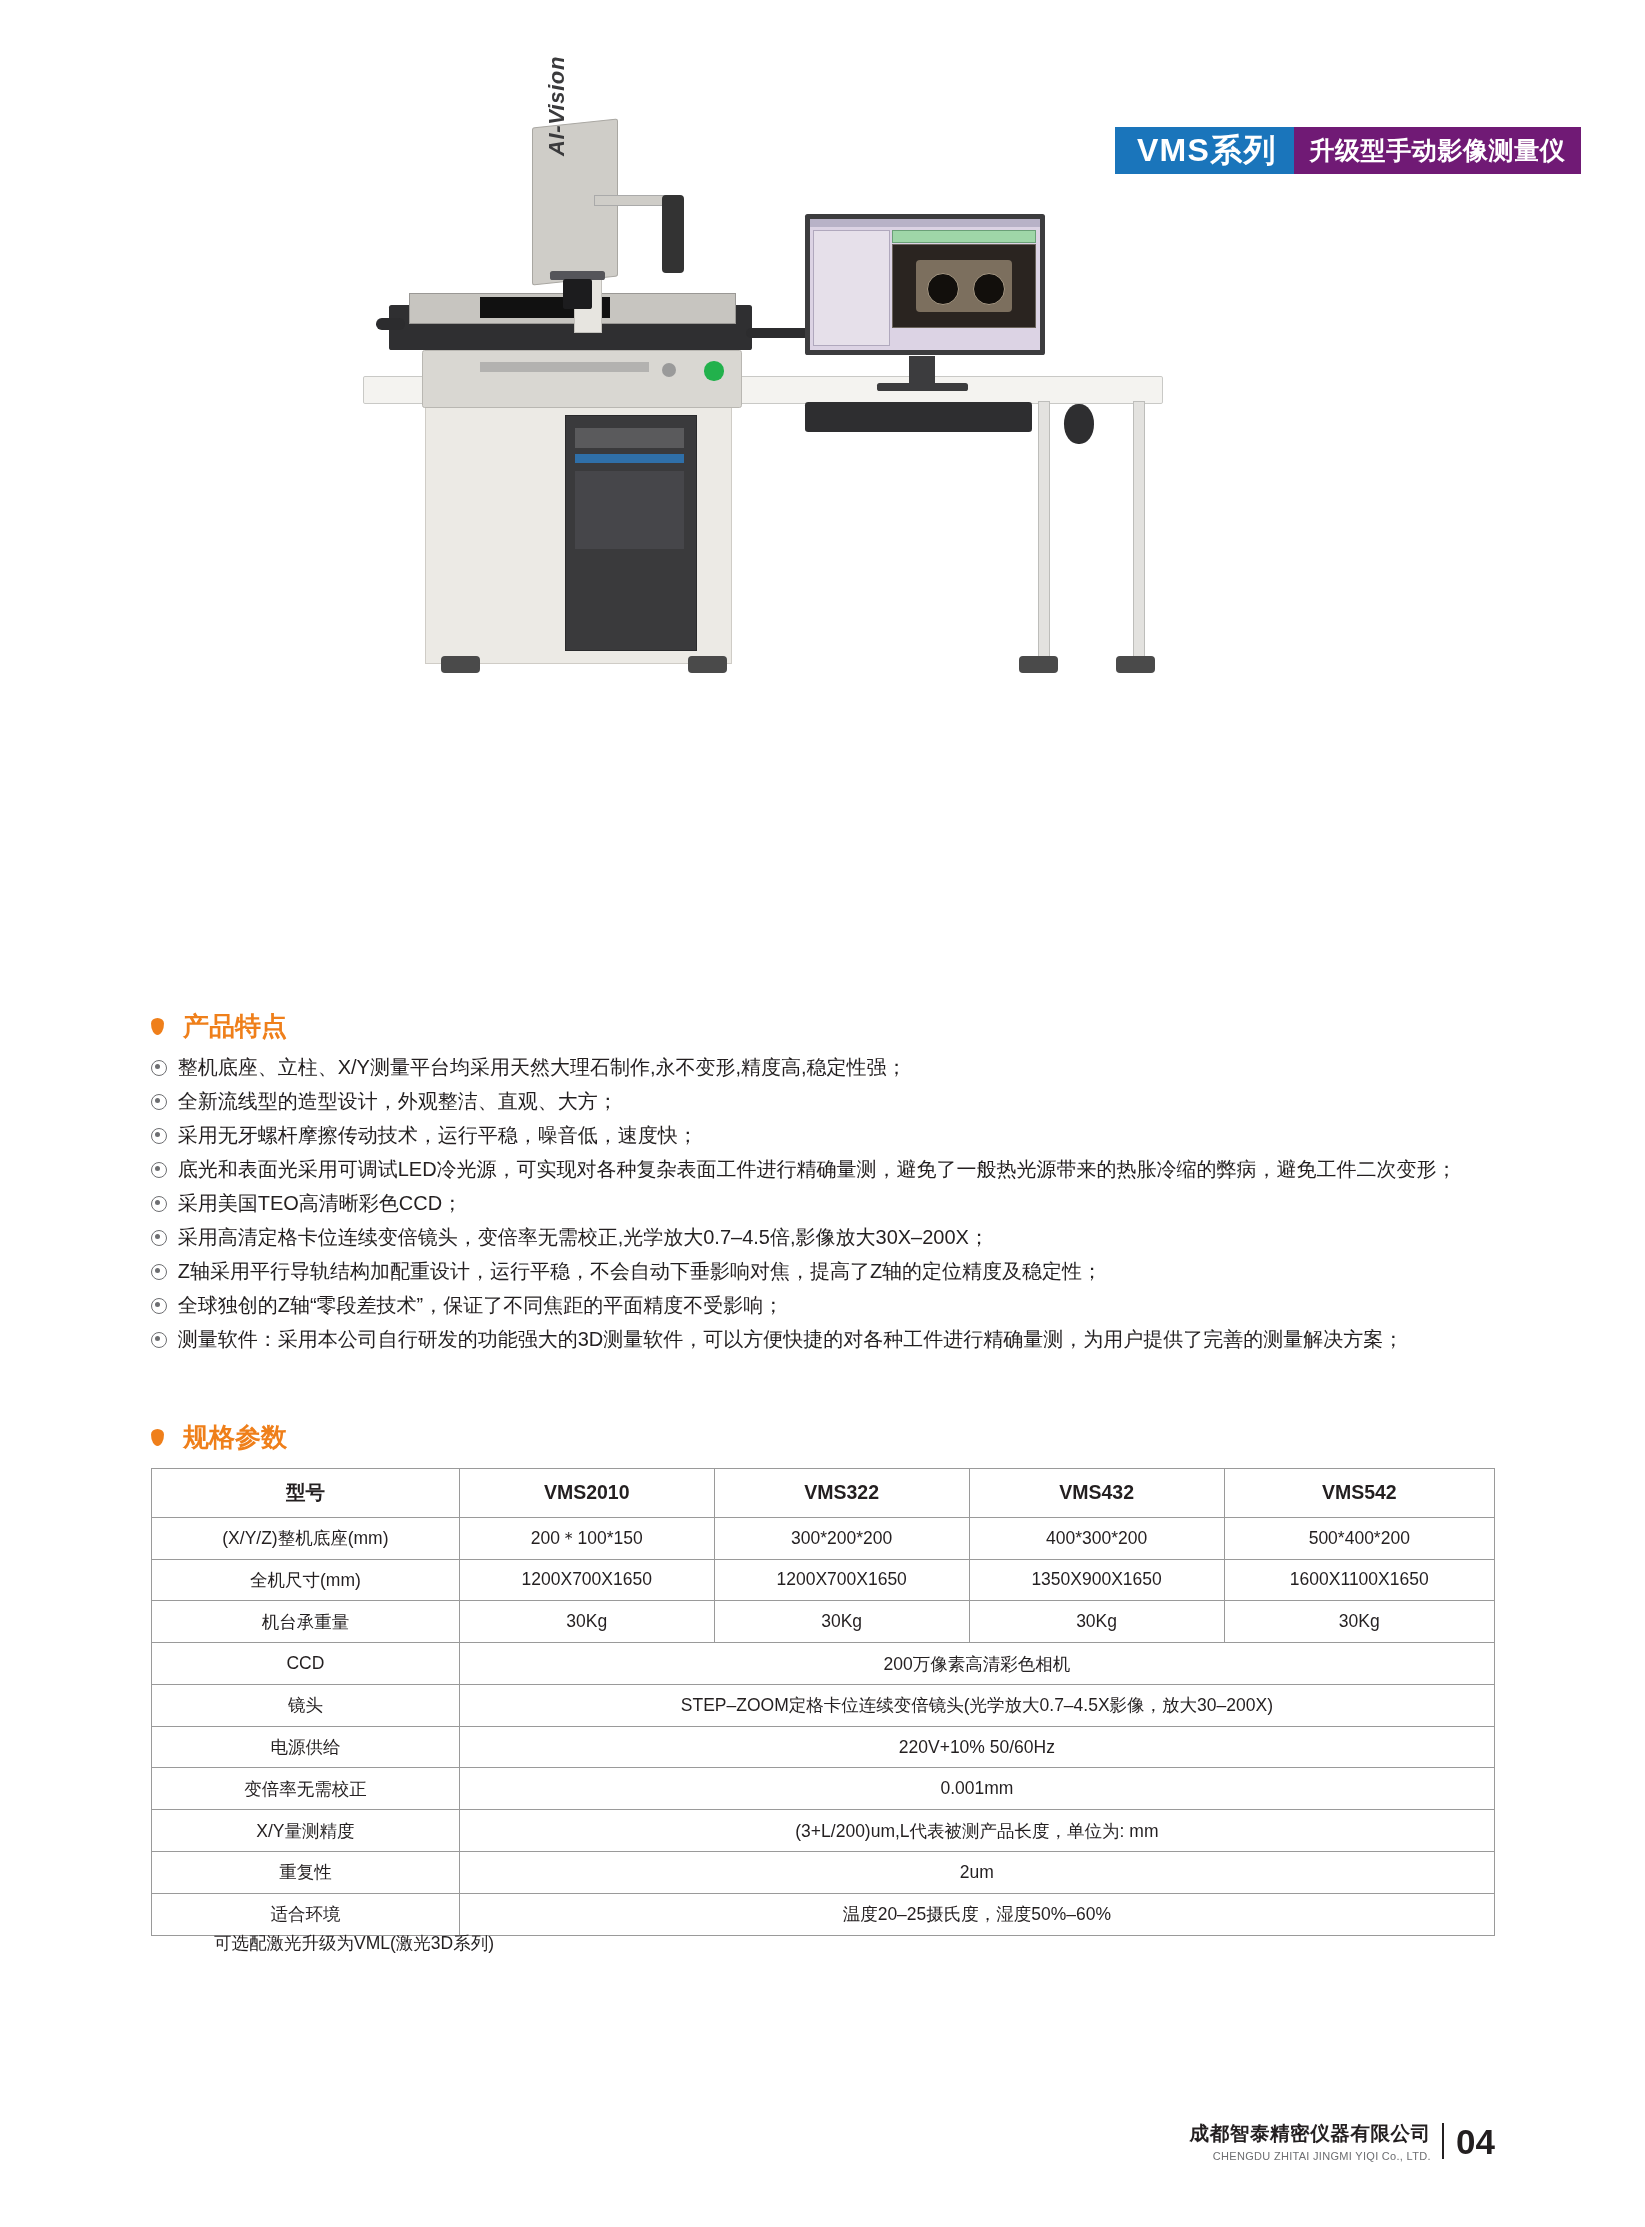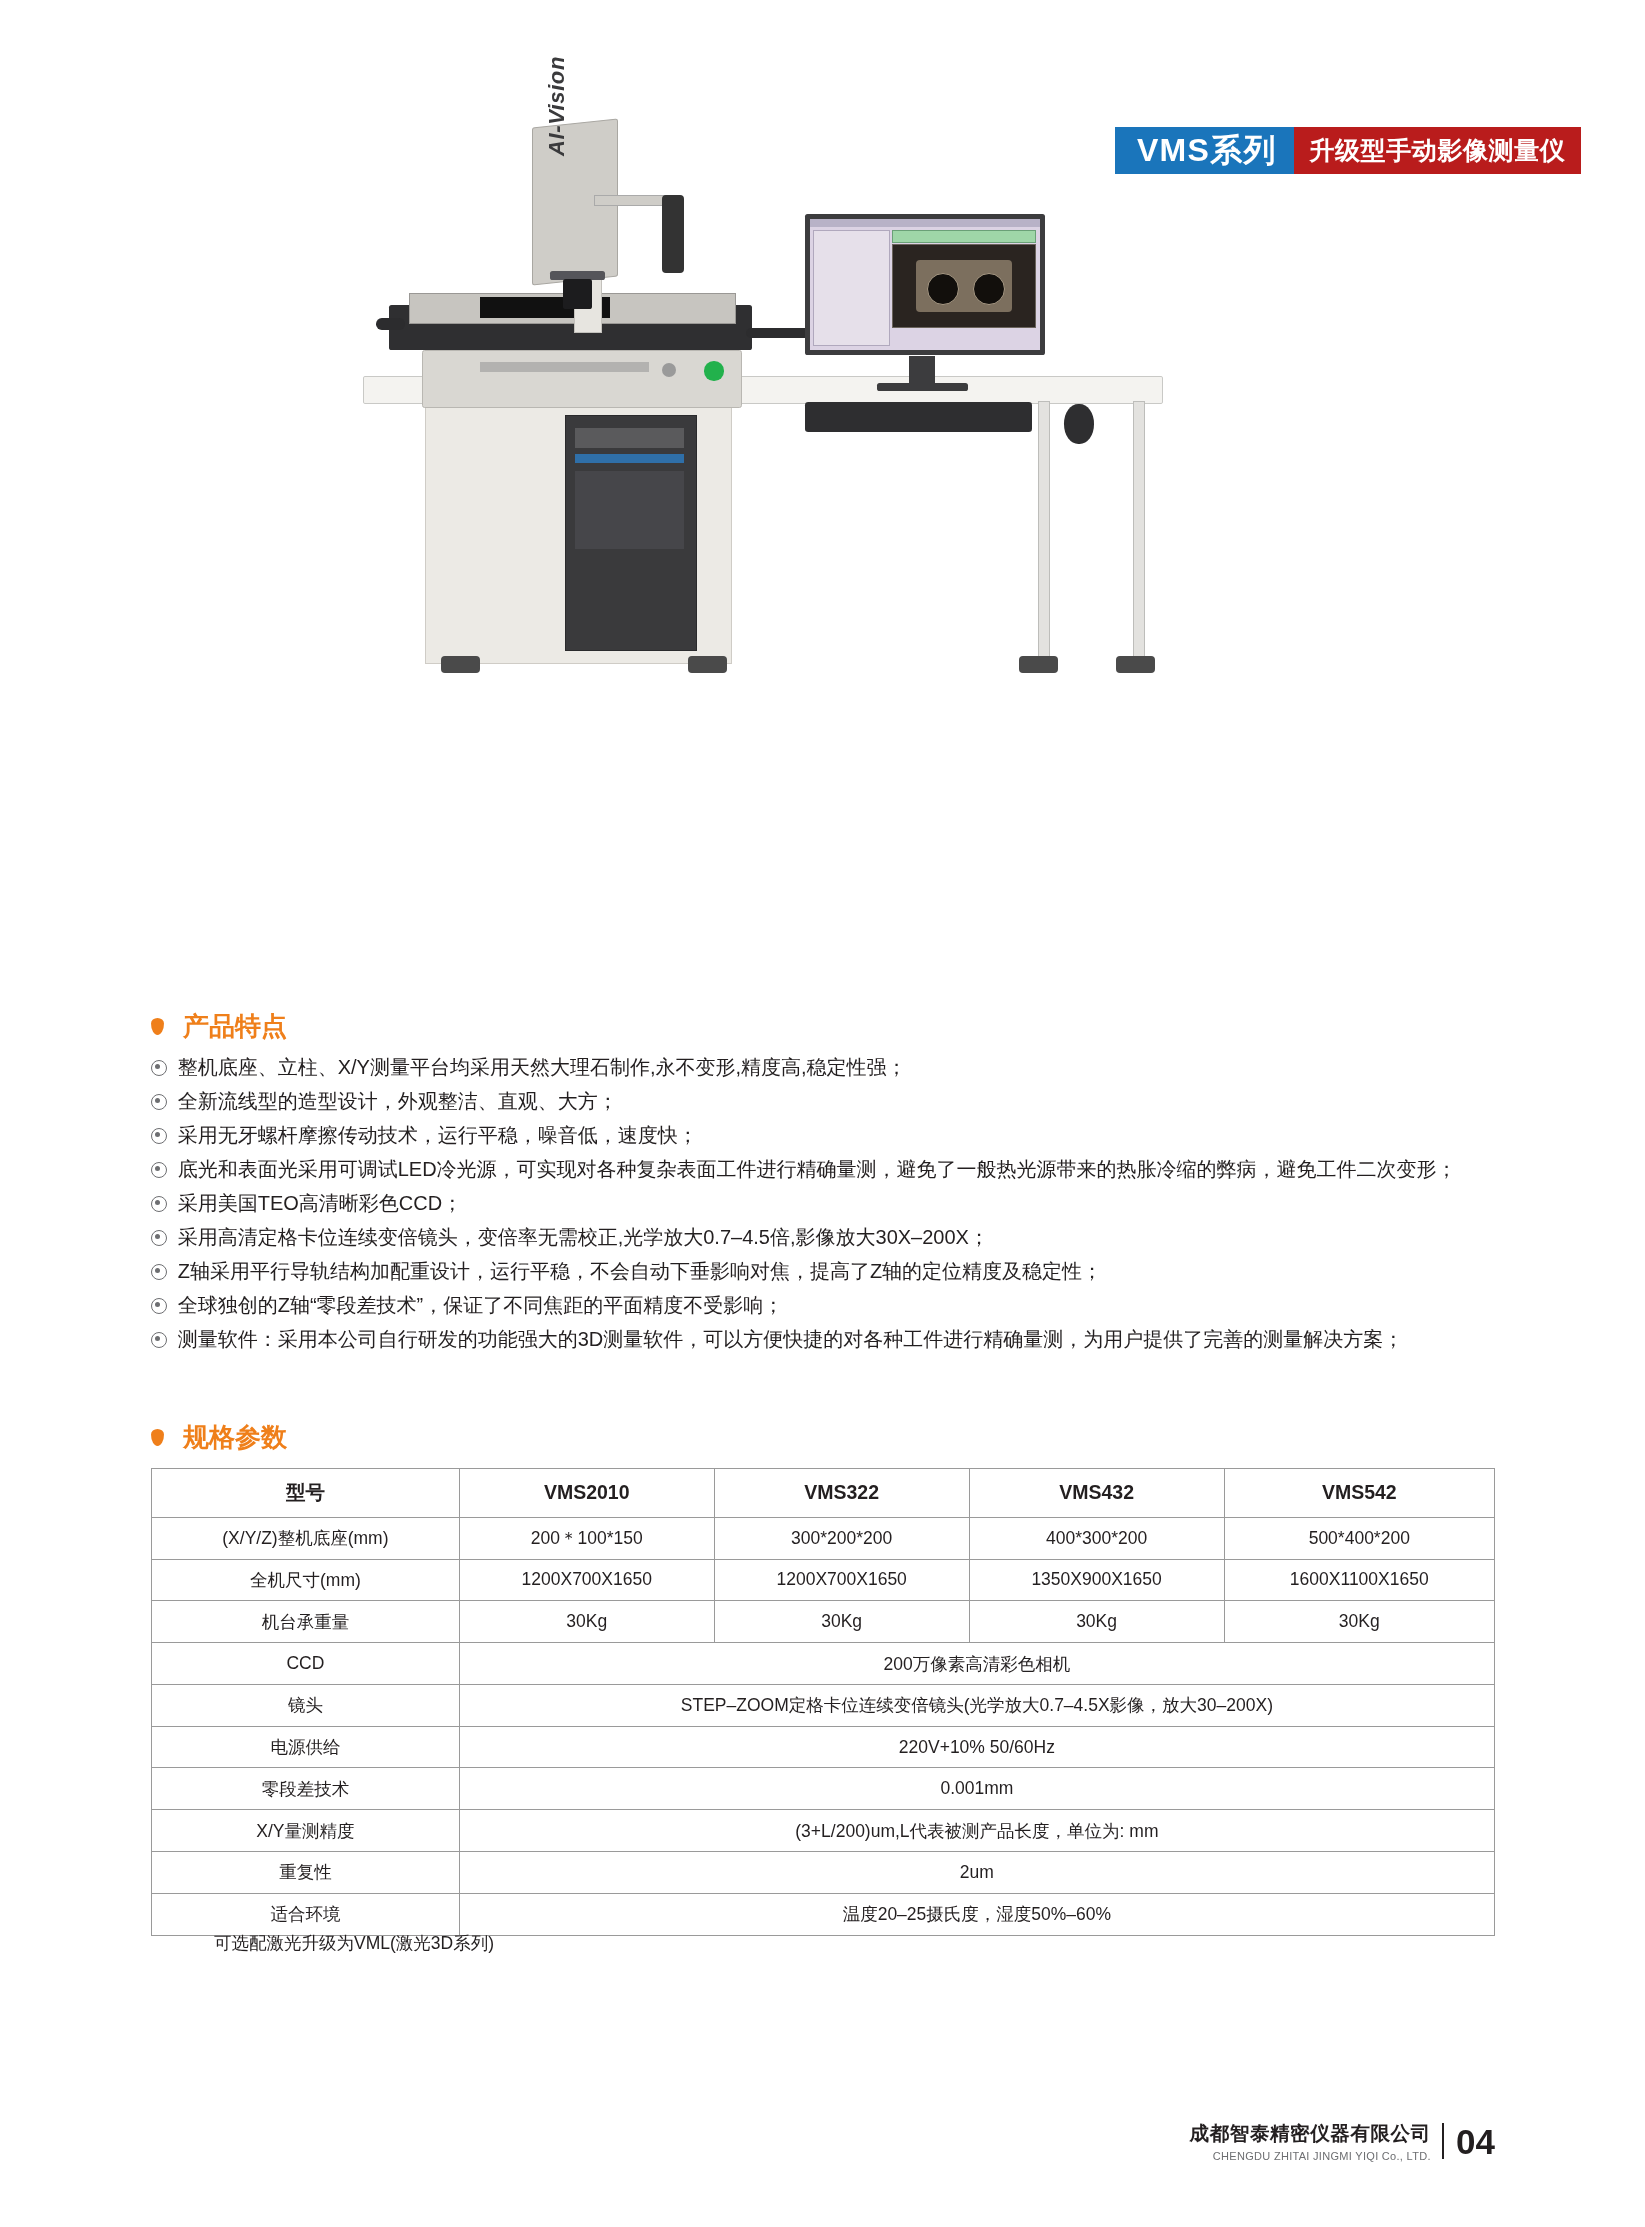--- a/index.html
+++ b/index.html
@@ -30,21 +30,21 @@
     color: #ffffff;
     font-size: 32px;
     font-weight: bold;
     letter-spacing: 1.3px;
     display: flex;
     align-items: center;
     padding: 0 17px 0 22px;
     font-family: "Liberation Sans", sans-serif;
   }
   .header .gray {
-    background: #b91c1c;
+    background: #701a75;
     color: #ffffff;
     font-size: 25px;
     font-weight: bold;
     display: flex;
     align-items: center;
     padding: 0 15.6px 0 15.6px;
     letter-spacing: 0.6px;
   }
 
   
@@ -668,21 +668,21 @@
     </tr>
     <tr>
       <td>镜头</td>
       <td colspan="4">STEP–ZOOM定格卡位连续变倍镜头(光学放大0.7–4.5X影像，放大30–200X)</td>
     </tr>
     <tr>
       <td>电源供给</td>
       <td colspan="4">220V+10% 50/60Hz</td>
     </tr>
     <tr>
-      <td>零段差技术</td>
+      <td>变倍率无需校正</td>
       <td colspan="4">0.001mm</td>
     </tr>
     <tr>
       <td>X/Y量测精度</td>
       <td colspan="4">(3+L/200)um,L代表被测产品长度，单位为: mm</td>
     </tr>
     <tr>
       <td>重复性</td>
       <td colspan="4">2um</td>
     </tr>

